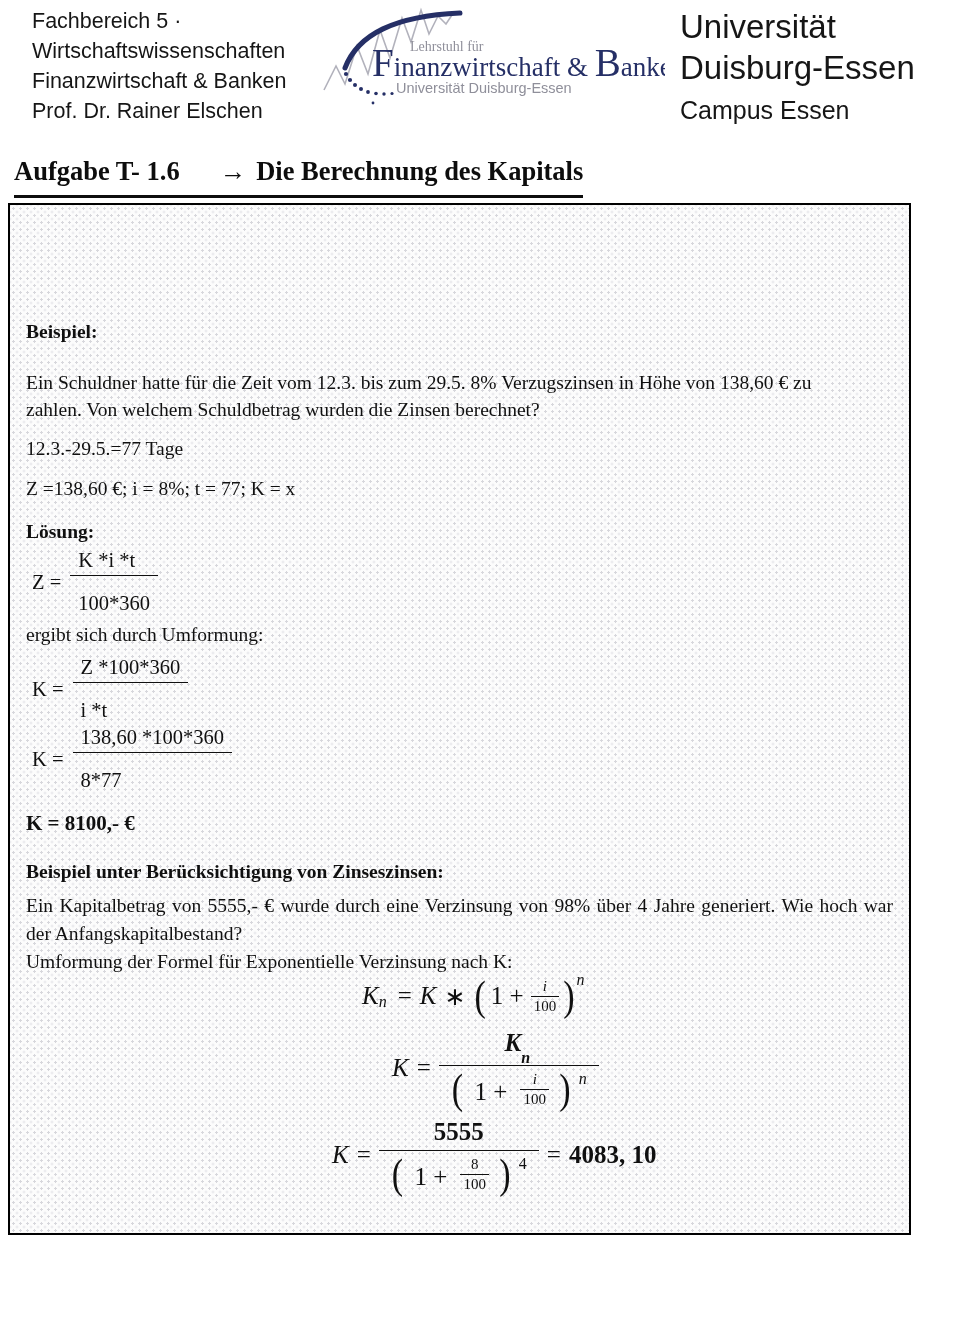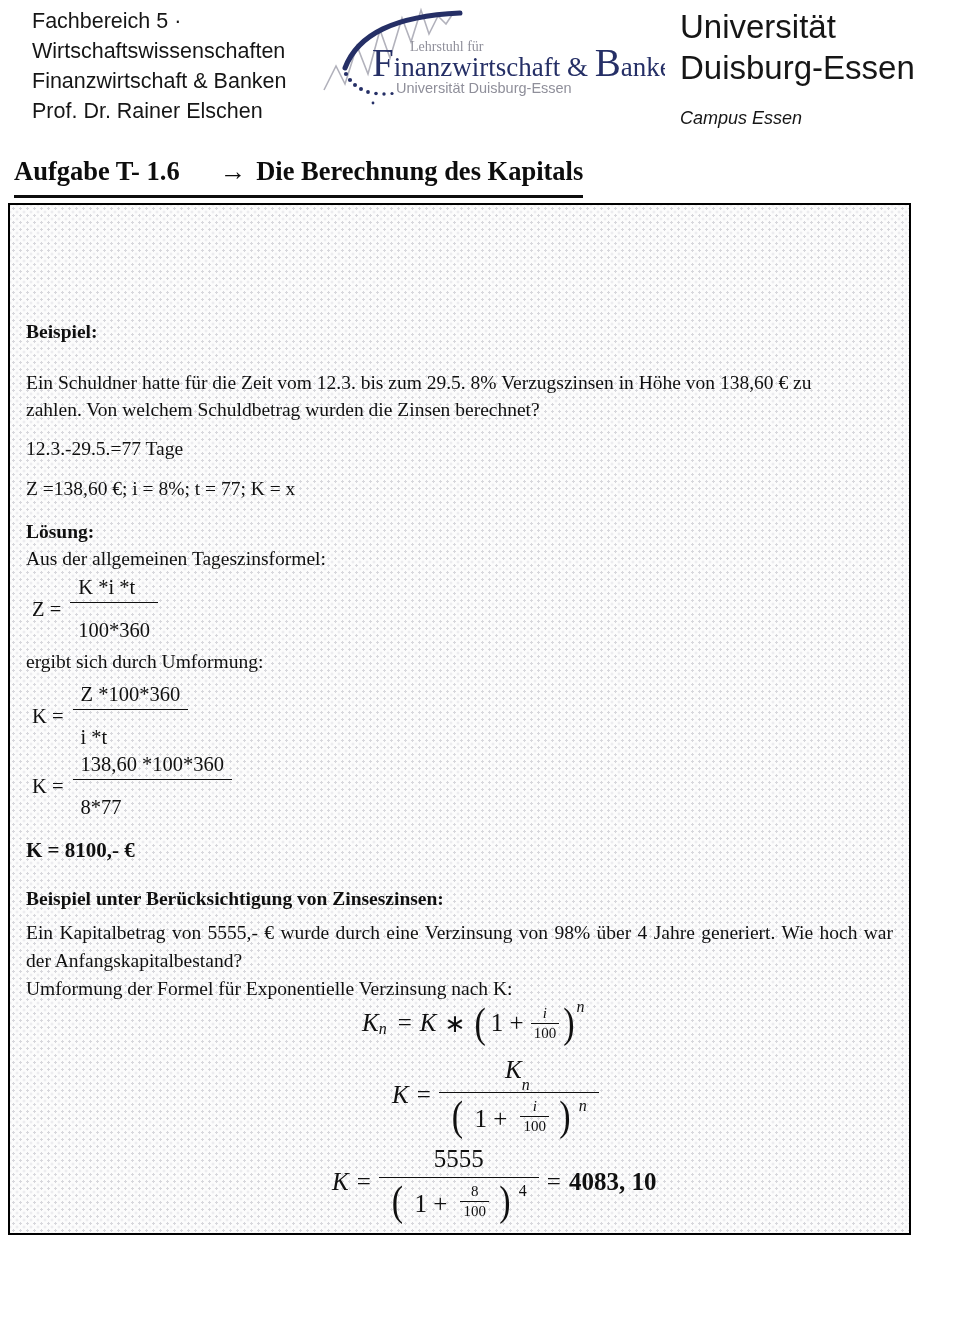--- a/index.html
+++ b/index.html
@@ -16,21 +16,21 @@
     position:absolute;left:32px;top:6px;
     font-family:"Liberation Sans", sans-serif;
     font-size:21.5px;line-height:30px;color:#161616;
   }
   .logo{position:absolute;left:320px;top:0;width:345px;height:118px;}
   .hdr-right{
     position:absolute;left:680px;top:6px;
     font-family:"Liberation Sans", sans-serif;color:#161616;
   }
   .hdr-right .big{font-size:33px;line-height:41px;}
-  .hdr-right .small{font-size:18px;margin-top:20px;font-style:italic;}
+  .hdr-right .small{font-size:25px;margin-top:8px;}
   
   .title{
     position:absolute;left:14px;top:156px;
     font-weight:bold;font-size:26.5px;color:#0d0d0d;white-space:nowrap;
   }
   .title .ul{display:inline-block;border-bottom:3px solid #0d0d0d;padding-bottom:8px;}
   .title .tsp{display:inline-block;width:40px;}
   .title .arr{margin-right:10px;}
   
   .mainbox{
@@ -58,21 +58,21 @@
   .mrow{display:flex;align-items:center;font-size:25px;color:#101010;}
   .mvar{font-style:italic;}
   .msub{font-style:italic;font-size:16px;position:relative;top:6px;margin-right:3px;}
   .mop{margin:0 8px;}
   .bp{display:inline-block;font-size:34px;font-weight:300;transform:scaleY(1.25);line-height:1;padding:0 1px;}
   .sfrac{display:inline-block;text-align:center;font-size:15px;vertical-align:-4px;margin:0 3px;line-height:1.1;}
   .sfrac .num{display:block;padding:0 3px 1px;}
   .sfrac .den{display:block;border-top:1.4px solid #101010;padding:1px 3px 0;}
   .exp{font-style:italic;font-size:16px;position:relative;top:-16px;margin-left:1px;}
   .mfrac{display:inline-block;text-align:center;}
-  .mfrac > .num{display:block;padding:0 12px 4px;}
+  .mfrac > .num{display:block;padding:0 12px 4px;font-weight:bold;}
   .mfrac > .den{display:block;border-top:1.8px solid #101010;padding:5px 12px 0;}
   .mres{font-weight:bold;}
   .m1{margin-left:336px;margin-top:3px;}
   .m2{margin-left:366px;margin-top:15px;}
   .m3{margin-left:306px;margin-top:11px;}
   
   .mt-beispiel{margin-top:113px;}
 </style>
 </head>
 <body>
@@ -127,21 +127,20 @@
   <div class="t b mt-beispiel">Beispiel:</div>
 
   <div class="t para1">Ein Schuldner hatte für die Zeit vom 12.3. bis zum 29.5. 8% Verzugszinsen in Höhe von 138,60 € zu zahlen. Von welchem Schuldbetrag wurden die Zinsen berechnet?</div>
 
   <div class="t" style="margin-top:12px;">12.3.-29.5.=77 Tage</div>
 
   <div class="t" style="margin-top:13px;">Z =138,60 €; i = 8%; t = 77; K = x</div>
 
   <div class="t b" style="margin-top:16px;">Lösung:</div>
 
-  <div class="t">Aus der allgemeinen Tageszinsformel:</div>
 
   <div class="frow" style="margin-top:4px;">
     <span class="lhs">Z =</span>
     <span class="frac">
       <span class="num">K *i *t</span>
       <span class="den">100*360</span>
     </span>
   </div>
 
   <div class="t" style="margin-top:6px;">ergibt sich durch Umformung:</div>

